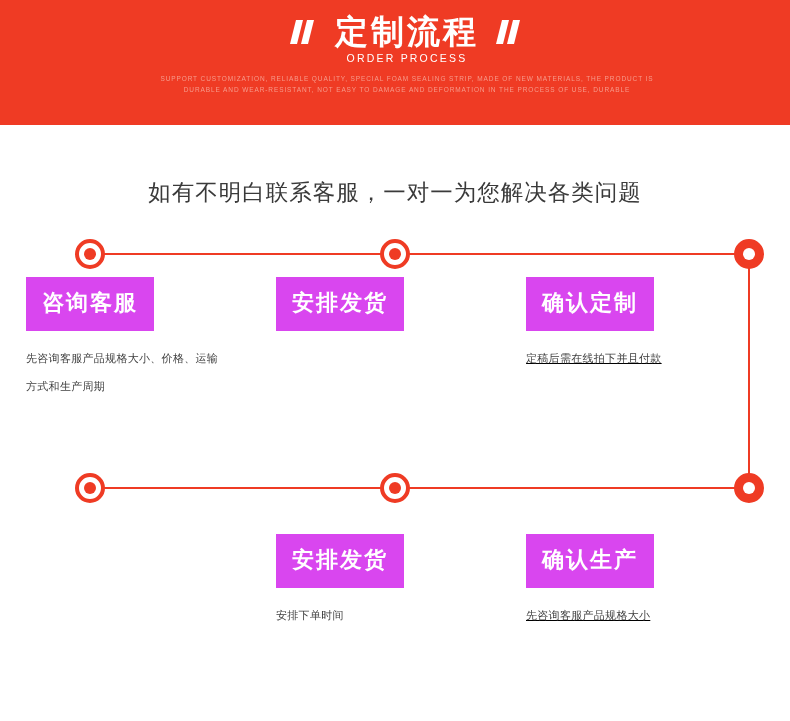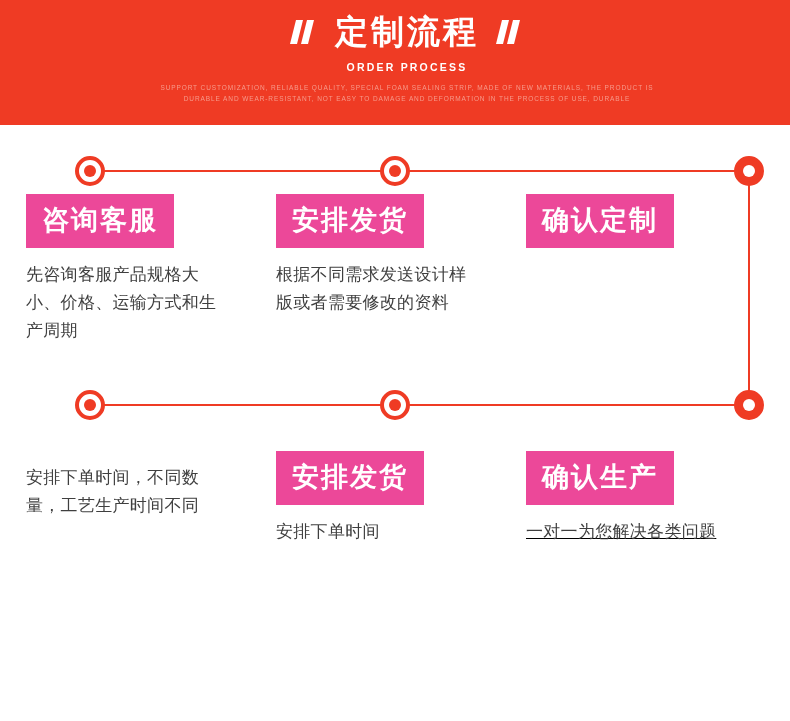--- a/index.html
+++ b/index.html
@@ -44,22 +44,21 @@
   }
   .quote-mark .b1{left:2px;}
   .quote-mark .b2{left:13px;}
   .quote-mark.right .b1{left:2px;}
   .quote-mark.right .b2{left:13px;}
 
   .title-en{
     color:#ffffff;
     font-size:10.5px;
     letter-spacing:2.2px;
-    margin-top:9px;
-    font-weight:bold;
+    font-weight:normal;
   }
   .banner-desc{
     margin-top:9px;
     width:500px;
     text-align:center;
     color:#f79b8c;
     font-size:6.5px;
     letter-spacing:0.9px;
     line-height:11px;
   }
@@ -102,33 +101,33 @@
   .dot.solid{background:#ef3b24;border-color:#ef3b24;}
   .dot.solid::after{background:#ffffff;}
 
   
   .card{
     position:absolute;
     width:196px;
   }
   .card-badge{
     display:inline-block;
-    background:#ec4899;
+    background:#d946ef;
     color:#ffffff;
-    font-size:27px;
+    font-size:22px;
     font-weight:bold;
     letter-spacing:2px;
     padding:11px 16px 13px 16px;
     line-height:30px;
     box-sizing:border-box;
   }
   .card-text{
     margin-top:13px;
     color:#3f3f3f;
-    font-size:17px;
+    font-size:11px;
     line-height:28px;
     letter-spacing:0.3px;
     width:196px;
   }
 </style>
 </head>
 <body>
 
 <div class="page">
 
@@ -143,20 +142,21 @@
         <span class="quote-mark right">
           <span class="b1"></span>
             <span class="b2"></span>
         </span>
       </div>
       <div class="title-en">ORDER PROCESS</div>
       <div class="banner-desc">SUPPORT CUSTOMIZATION, RELIABLE QUALITY, SPECIAL FOAM SEALING STRIP, MADE OF NEW MATERIALS, THE PRODUCT IS DURABLE AND WEAR-RESISTANT, NOT EASY TO DAMAGE AND DEFORMATION IN THE PROCESS OF USE, DURABLE</div>
     </div>
   </div>
 
+  <div class="subtitle">如有不明白联系客服，一对一为您解决各类问题</div>
 
   <div class="flow">
 
     <svg class="lines" width="790" height="460">
 
       <line x1="90" y1="16" x2="750" y2="16" stroke="#ef3b24" stroke-width="2"></line>
 
       <line x1="749" y1="16" x2="749" y2="250" stroke="#ef3b24" stroke-width="2"></line>
 
       <line x1="90" y1="250" x2="750" y2="250" stroke="#ef3b24" stroke-width="2"></line>
@@ -172,35 +172,34 @@
     <div class="dot" style="left:380px;top:235px;"></div>
     <div class="dot solid" style="left:734px;top:235px;"></div>
 
     <div class="card" style="left:26px;top:39px;">
       <span class="card-badge">咨询客服</span>
       <div class="card-text">先咨询客服产品规格大小、价格、运输方式和生产周期</div>
     </div>
 
     <div class="card" style="left:276px;top:39px;">
       <span class="card-badge">安排发货</span>
-      <div class="card-text">根据不同需求发送设计样版或者需要修改的资料</div>
     </div>
 
     <div class="card" style="left:526px;top:39px;text-decoration:underline;">
       <span class="card-badge">确认定制</span>
+      <div class="card-text">定稿后需在线拍下并且付款</div>
     </div>
 
     <div class="card" style="left:26px;top:296px;">
-      <div class="card-text">安排下单时间，不同数量，工艺生产时间不同</div>
     </div>
 
     <div class="card" style="left:276px;top:296px;">
       <span class="card-badge">安排发货</span>
       <div class="card-text">安排下单时间</div>
     </div>
 
     <div class="card" style="left:526px;top:296px;text-decoration:underline;">
       <span class="card-badge">确认生产</span>
-      <div class="card-text">一对一为您解决各类问题</div>
+      <div class="card-text">先咨询客服产品规格大小</div>
     </div>
 
   </div>
 </div>
 
 </body></html>

